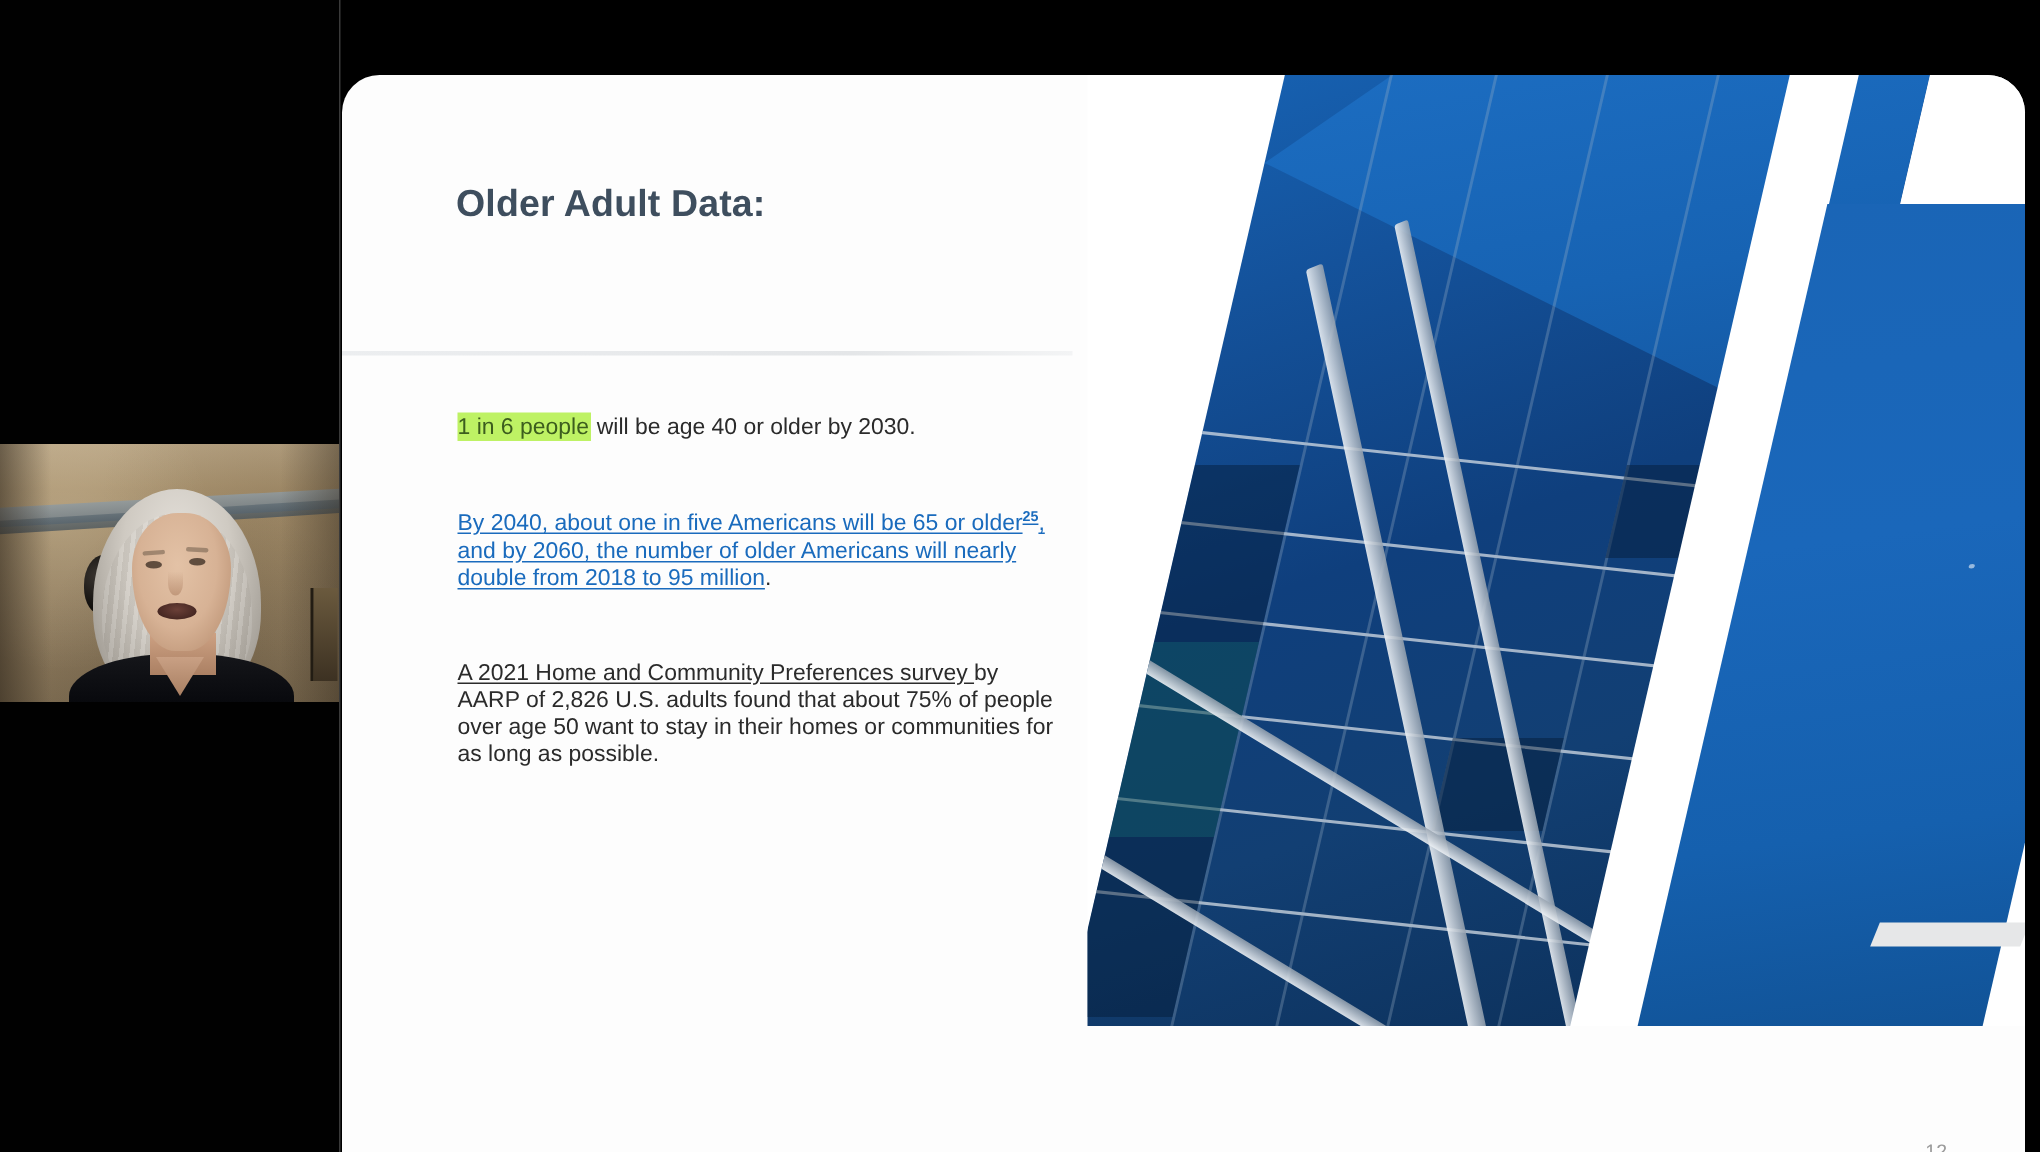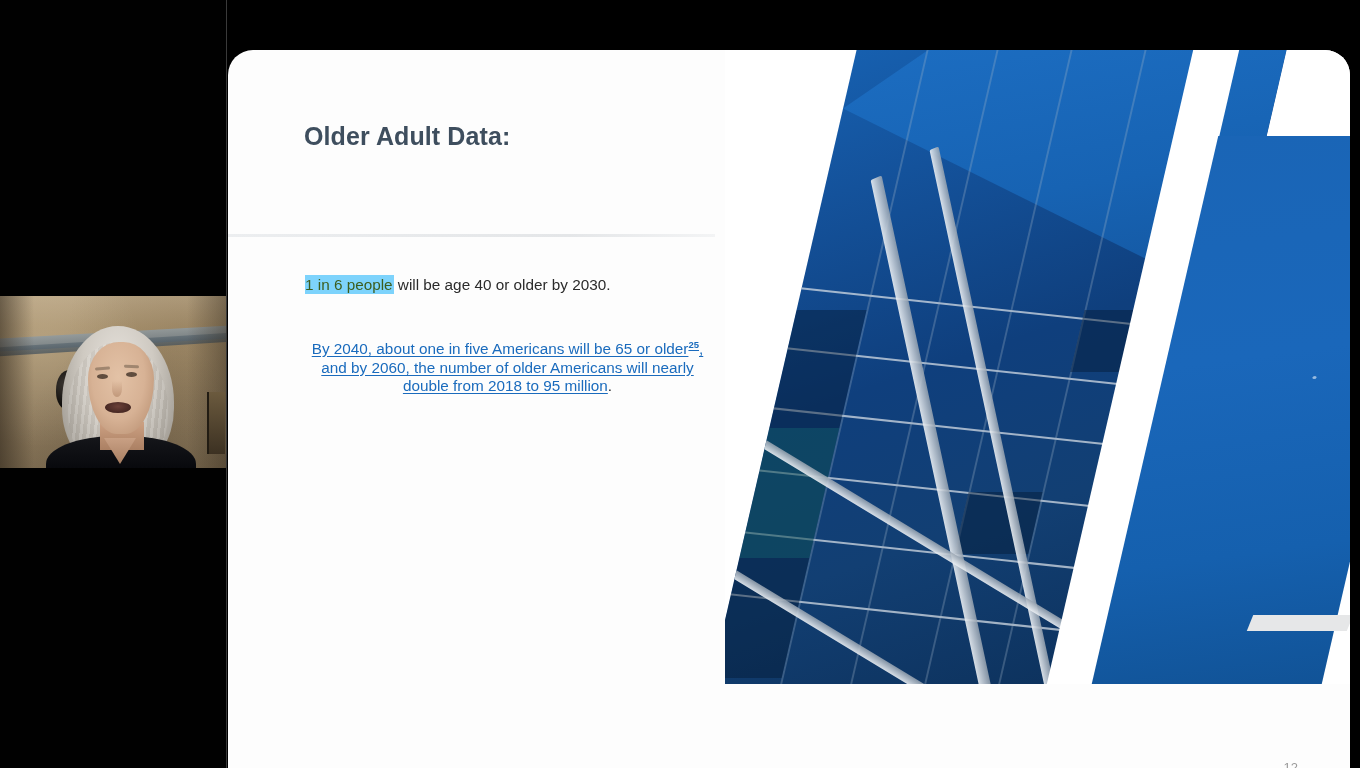--- a/index.html
+++ b/index.html
@@ -313,30 +313,29 @@
     font-size: 15.3px;
     line-height: 18px;
   }
 
   .para { margin: 0 0 0 0; }
   .spacer-sm { height: 40px; }
   .spacer-md { height: 42px; }
   .spacer-lg { height: 44px; }
 
   .hl {
-    background: #7dd3fc;
+    background: #bef264;
     color: #3c5d1e;
     padding: 1px 1px 1px 0;
   }
 
   .link-para {
     color: #1a6bbd;
     font-size: 15.3px;
     line-height: 18.5px;
-    text-align: center;
   }
   .link-para .lnk {
     text-decoration: underline;
     text-underline-offset: 2px;
   }
   .link-para .tail { color: #2b2b2b; text-decoration: none; }
   .link-para sup { font-size: 9.5px; font-weight: bold; }
 
   .aarp-para { line-height: 18px; }
   .aarp-para .u { text-decoration: underline; text-underline-offset: 2px; }
@@ -428,18 +427,19 @@
       <div class="spacer-sm"></div>
 
       <div class="para"><span class="hl">1 in 6 people</span><span> will be age 40 or older by 2030.</span></div>
 
       <div class="spacer-md"></div>
 
       <div class="para link-para"><span class="lnk"> By 2040, about one in five Americans will be 65 or older</span><sup class="lnk">25</sup><span class="lnk">, and by 2060, the number of older Americans will nearly double from 2018 to 95 million</span><span class="tail">.</span></div>
 
       <div class="spacer-lg"></div>
 
+      <div class="para aarp-para"><span class="u">A 2021 Home and Community Preferences survey </span><span>by AARP of 2,826 U.S. adults found that about 75% of people over age 50 want to stay in their homes or communities for as long as possible.</span></div>
     </div>
 
     <div id="slide-number">12</div>
   </div>
 
 </div>
 
 </body></html>

